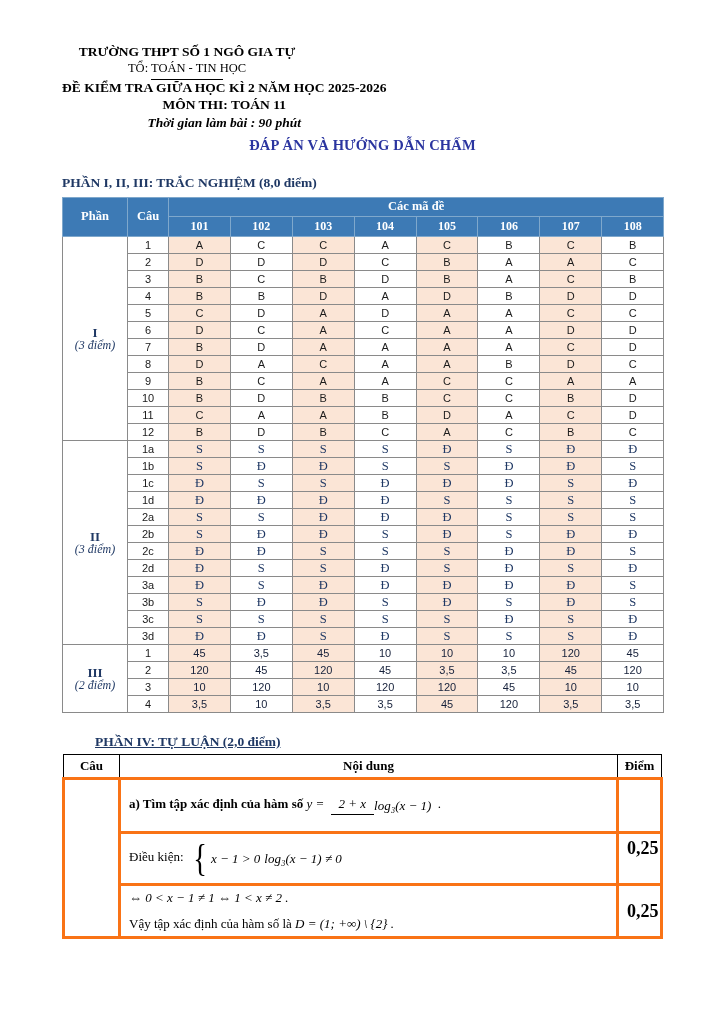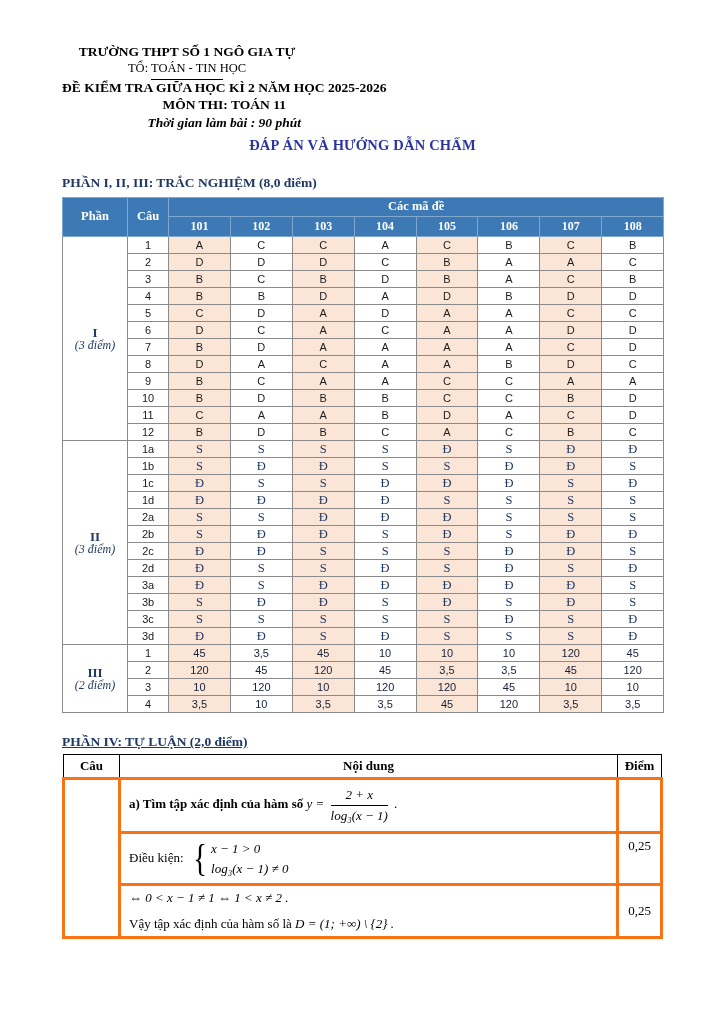--- a/index.html
+++ b/index.html
@@ -16,21 +16,21 @@
   .school-dept { font-size:12.5px; margin-top:1px; }
   .dept-rule { width:72px; border-top:1.5px solid #000; margin:3px auto 0 auto; height:0; }
   .hdr-right { flex:1; text-align:center; }
   .exam-title { font-weight:bold; font-size:13.5px; white-space:nowrap; }
   .exam-subject { font-weight:bold; font-size:13.5px; margin-top:1px; }
   .exam-time { font-weight:bold; font-style:italic; font-size:13.5px; margin-top:2px; }
   .doc-title { text-align:center; font-weight:bold; font-size:14.5px; color:var(--title-blue,#2b35a0); margin-top:6px; letter-spacing:.2px; }
 
   
   .sec-heading { font-weight:bold; font-size:13.5px; color:var(--navy,#1f3864); margin-top:21px; }
-  .sec-heading.underlined { text-decoration:underline; }
+  .sec-heading.underlined { text-decoration:underline;margin-left:33px; }
 
   
   table { border-collapse:collapse; width:100%; table-layout:fixed; }
   .mcq { margin-top:6px; border:1.5px solid #595959;padding-left:32px; }
   .mcq th {
     background:var(--header-blue,#3d7ab5); color:#fff; font-weight:bold;
     font-size:12.5px; border:1px solid #7fa8cc; padding:0; height:18px; line-height:1.1;
   }
   .mcq thead tr.codes th { height:19px; font-size:12px; }
   .mcq td { border:1px solid #8a8a8a; text-align:center; padding:0; height:16px; line-height:1; }
@@ -42,33 +42,33 @@
   .mcq td.phan-cell { background:#fff; vertical-align:middle; }
   .mcq tr.sec-start td { border-top:1.5px solid #595959; }
   .sec-label { font-weight:bold; font-size:13px; color:var(--navy,#1f3864); text-align:center; }
   .sec-sub { font-style:italic; font-size:12px; color:var(--navy,#1f3864); text-align:center; }
 
   
   .essay { margin-top:4px; }
   .essay th { border:1px solid #000; border-bottom:2px solid #000; font-size:13px; font-weight:bold; height:22px; background:#fff; padding:0 4px; }
   .essay td { border:3px solid #f97316; font-size:13px; padding:3px 8px; vertical-align:middle; }
   .essay td.cau-col { padding:0; }
-  .essay td.score { text-align:center; font-weight:normal; font-size:13px; }
+  .essay td.score { text-align:center; font-weight:bold; font-size:18px; }
   .essay td.score.top { vertical-align:top; padding-top:4px; }
   .row-a { height:54px; }
   .row-b { height:52px; }
   .row-c { height:53px; }
   .bold-text { font-weight:bold; }
   .math { font-style:italic; font-family:"Liberation Serif",serif; }
-  .frac { display:inline-flex; flex-direction:column; text-align:center; vertical-align:middle; margin:0 3px; font-size:13px; }
+  .frac { display:inline-flex; text-align:center; vertical-align:middle; margin:0 3px; font-size:13px; }
   .frac .num { padding:0 8px 2px 8px; border-bottom:1px solid #000; }
   .frac .den { padding-top:2px; }
   .system { display:inline-flex; align-items:center; vertical-align:middle; margin-left:4px; }
   .brace { font-size:38px; font-weight:400; line-height:.9; margin-right:2px; transform:scaleX(.75); }
-  .conds { display:inline-flex; flex-direction:column; gap:4px; font-size:13px; }
+  .conds { display:inline-flex; flex-direction:row; gap:4px; font-size:13px; }
   .line2 { margin-top:10px; }
 </style>
 </head>
 <body>
 
 <div class="page">
 
   <div class="hdr">
     <div class="hdr-left">
       <div class="school-name">TRƯỜNG THPT SỐ 1 NGÔ GIA TỰ</div>

